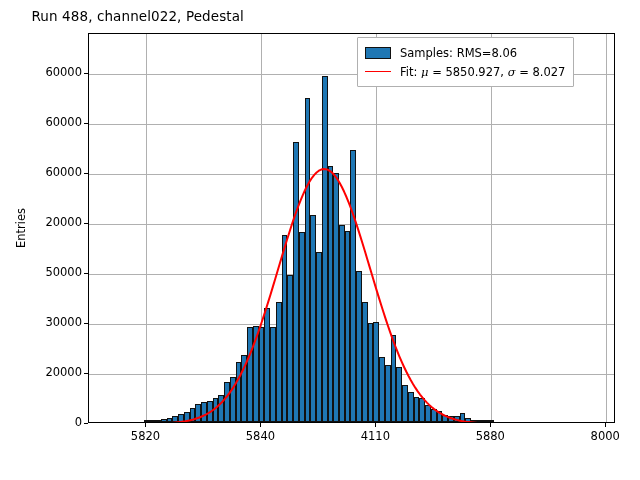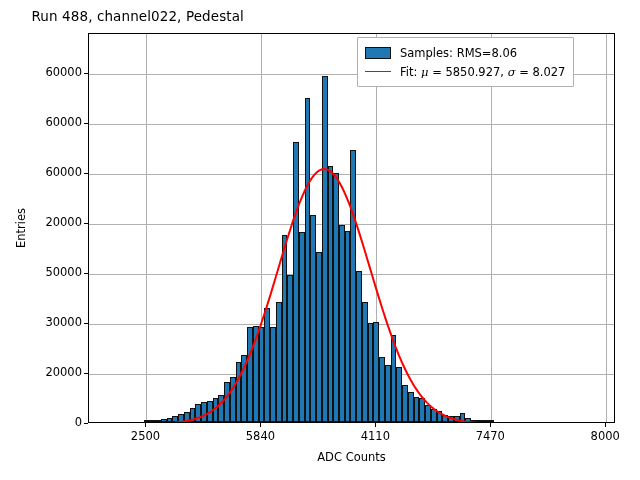--- a/index.html
+++ b/index.html
@@ -185,32 +185,31 @@
       <div class="ytick-lbl" style="top: 265px;">50000</div>
       <div class="ytick" style="top: 222.5px;"></div>
       <div class="ytick-lbl" style="top: 215px;">20000</div>
       <div class="ytick" style="top: 172.5px;"></div>
       <div class="ytick-lbl" style="top: 165px;">60000</div>
       <div class="ytick" style="top: 122.5px;"></div>
       <div class="ytick-lbl" style="top: 115px;">60000</div>
       <div class="ytick" style="top: 72.5px;"></div>
       <div class="ytick-lbl" style="top: 65px;">60000</div>
       <div class="xtick" style="left: 144.97px;"></div>
-      <div class="xtick-lbl" style="left: 115.47px;">2500</div>
+      <div class="xtick-lbl" style="left: 115.47px;">5820</div>
       <div class="xtick" style="left: 259.91px;"></div>
       <div class="xtick-lbl" style="left: 230.41px;">5840</div>
       <div class="xtick" style="left: 374.85px;"></div>
       <div class="xtick-lbl" style="left: 345.35px;">4110</div>
       <div class="xtick" style="left: 489.79px;"></div>
-      <div class="xtick-lbl" style="left: 460.29px;">7470</div>
+      <div class="xtick-lbl" style="left: 460.29px;">5880</div>
       <div class="xtick" style="left: 604.73px;"></div>
       <div class="xtick-lbl" style="left: 575.23px;">8000</div>
     </div>
 
-  <div id="xlabel">ADC Counts</div>
   <div id="ylabel">Entries</div>
 
   <div id="legend">
     <div class="legend-row">
       <span class="legend-swatch-patch"></span>
       <span class="legend-label">Samples: RMS=8.06</span>
     </div>
     <div class="legend-row">
       <span class="legend-swatch-line"></span>
       <span class="legend-label"><span>Fit: </span><span class="mathit">μ</span><span> = 5850.927, </span><span class="mathit">σ</span><span> = 8.027</span></span>

